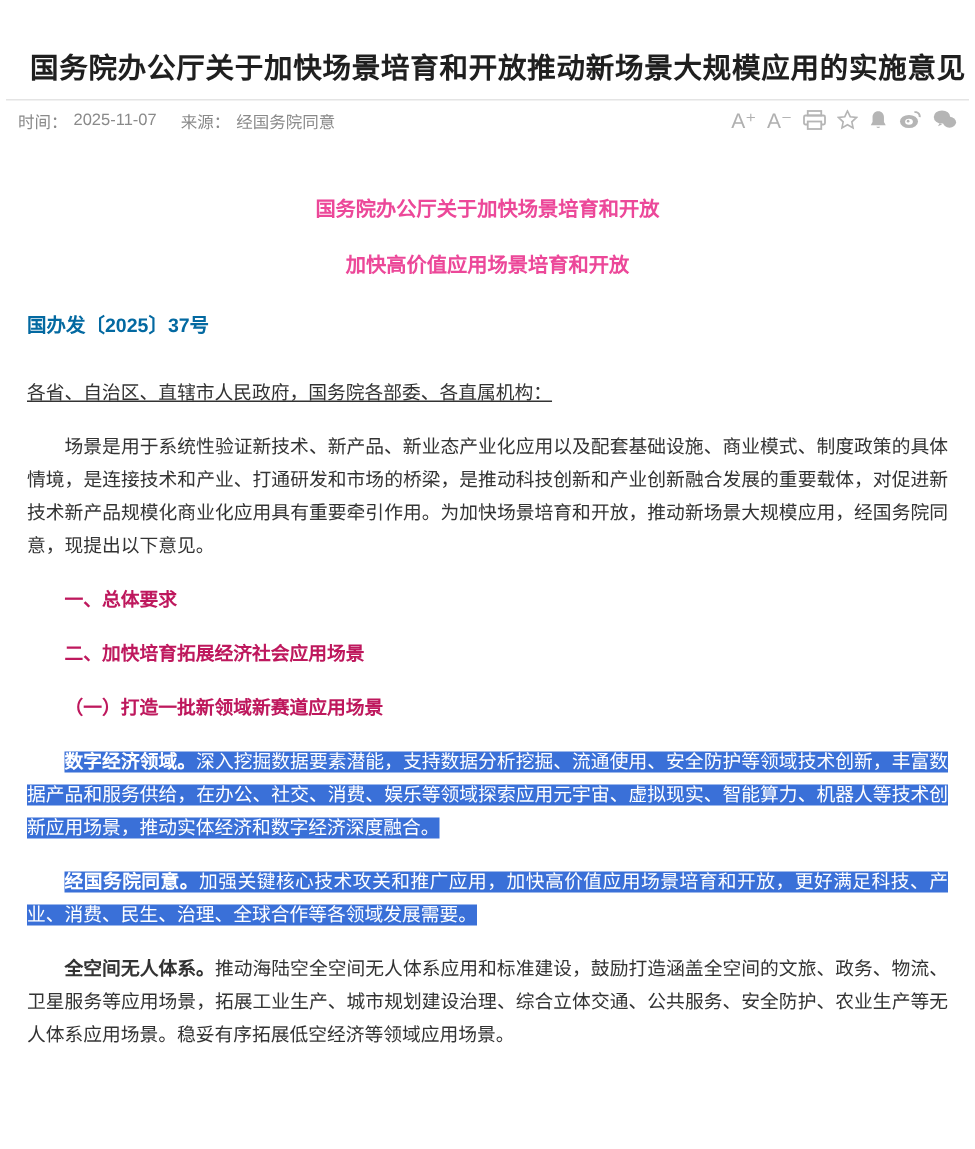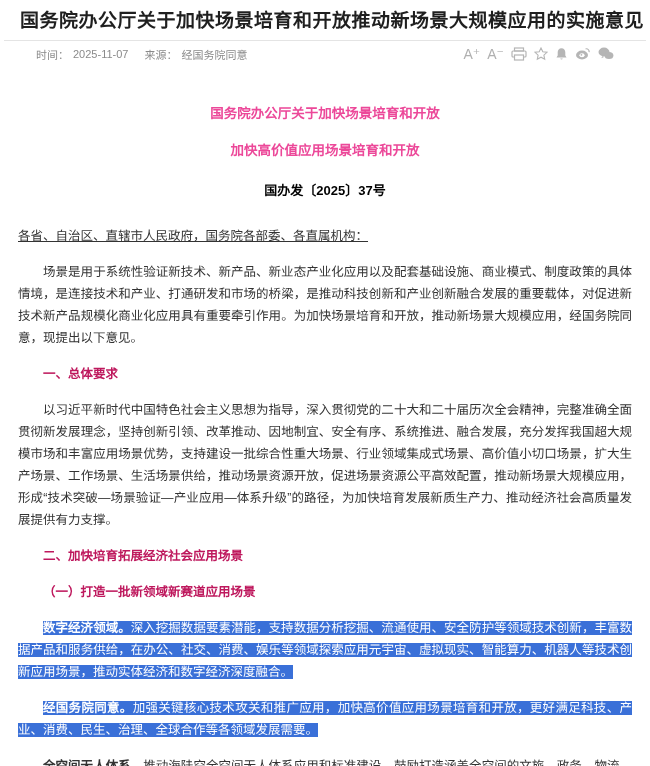--- a/index.html
+++ b/index.html
@@ -14,32 +14,33 @@
     padding: 9px 20px 7px;
     text-align: center;
   }
   .page-title {
     font-size: 19px;
     font-weight: bold;
     color: #1f1f1f;
     line-height: 1.25;
     letter-spacing: 0.5px;
     white-space: nowrap;
+    margin-top: 26px;
   }
   .header-divider {
     border: none;
     border-top: 1px solid #e4e4e4;
     margin: 0 4px;
   }
   
   .meta-bar {
     display: flex;
     justify-content: space-between;
     align-items: center;
-    padding: 6px 36px 4px;
+    padding: 6px 12px 4px;
     height: 24px;
     gap: 37px;
   }
   .meta-left {
     font-size: 11px;
     color: #8a8a8a;
     display: flex;
     gap: 4px;
     align-items: center;
   }
@@ -69,23 +70,23 @@
   .doc-title {
     text-align: center;
     text-indent: 0;
     color: #ec4899;
     font-weight: bold;
     font-size: 13.5px;
     margin-bottom: 20px;
     line-height: 1.3;
   }
   .doc-number {
-    text-align: center;
+    text-align: left;
     text-indent: 0;
-    color: #000000;
+    color: #0369a1;
     font-weight: bold;
     font-size: 13px;
     margin-bottom: 22px;
   }
   .salutation {
     text-indent: 0;
     margin: 14px 0;
     text-decoration: underline;
   }
   .para {
@@ -161,21 +162,20 @@
   <p class="doc-title">国务院办公厅关于加快场景培育和开放</p>
   <p class="doc-title">加快高价值应用场景培育和开放</p>
   <p class="doc-number">国办发〔2025〕37号</p>
 
   <p class="salutation">各省、自治区、直辖市人民政府，国务院各部委、各直属机构：</p>
 
   <p class="para">场景是用于系统性验证新技术、新产品、新业态产业化应用以及配套基础设施、商业模式、制度政策的具体情境，是连接技术和产业、打通研发和市场的桥梁，是推动科技创新和产业创新融合发展的重要载体，对促进新技术新产品规模化商业化应用具有重要牵引作用。为加快场景培育和开放，推动新场景大规模应用，经国务院同意，现提出以下意见。</p>
 
   <p class="para heading">一、总体要求</p>
 
-  <p class="para">以习近平新时代中国特色社会主义思想为指导，深入贯彻党的二十大和二十届历次全会精神，完整准确全面贯彻新发展理念，坚持创新引领、改革推动、因地制宜、安全有序、系统推进、融合发展，充分发挥我国超大规模市场和丰富应用场景优势，支持建设一批综合性重大场景、行业领域集成式场景、高价值小切口场景，扩大生产场景、工作场景、生活场景供给，推动场景资源开放，促进场景资源公平高效配置，推动新场景大规模应用，形成“技术突破—场景验证—产业应用—体系升级”的路径，为加快培育发展新质生产力、推动经济社会高质量发展提供有力支撑。</p>
 
   <p class="para heading">二、加快培育拓展经济社会应用场景</p>
 
   <p class="para heading">（一）打造一批新领域新赛道应用场景</p>
 
   <p class="para"><span class="selected"><span class="lead">数字经济领域。</span><span>深入挖掘数据要素潜能，支持数据分析挖掘、流通使用、安全防护等领域技术创新，丰富数据产品和服务供给，在办公、社交、消费、娱乐等领域探索应用元宇宙、虚拟现实、智能算力、机器人等技术创新应用场景，推动实体经济和数字经济深度融合。</span></span></p>
 
   <p class="para"><span class="selected"><span class="lead">经国务院同意。</span><span>加强关键核心技术攻关和推广应用，加快高价值应用场景培育和开放，更好满足科技、产业、消费、民生、治理、全球合作等各领域发展需要。</span></span></p>
 
   <p class="para"><span class="lead">全空间无人体系。</span><span>推动海陆空全空间无人体系应用和标准建设，鼓励打造涵盖全空间的文旅、政务、物流、卫星服务等应用场景，拓展工业生产、城市规划建设治理、综合立体交通、公共服务、安全防护、农业生产等无人体系应用场景。稳妥有序拓展低空经济等领域应用场景。</span></p>

